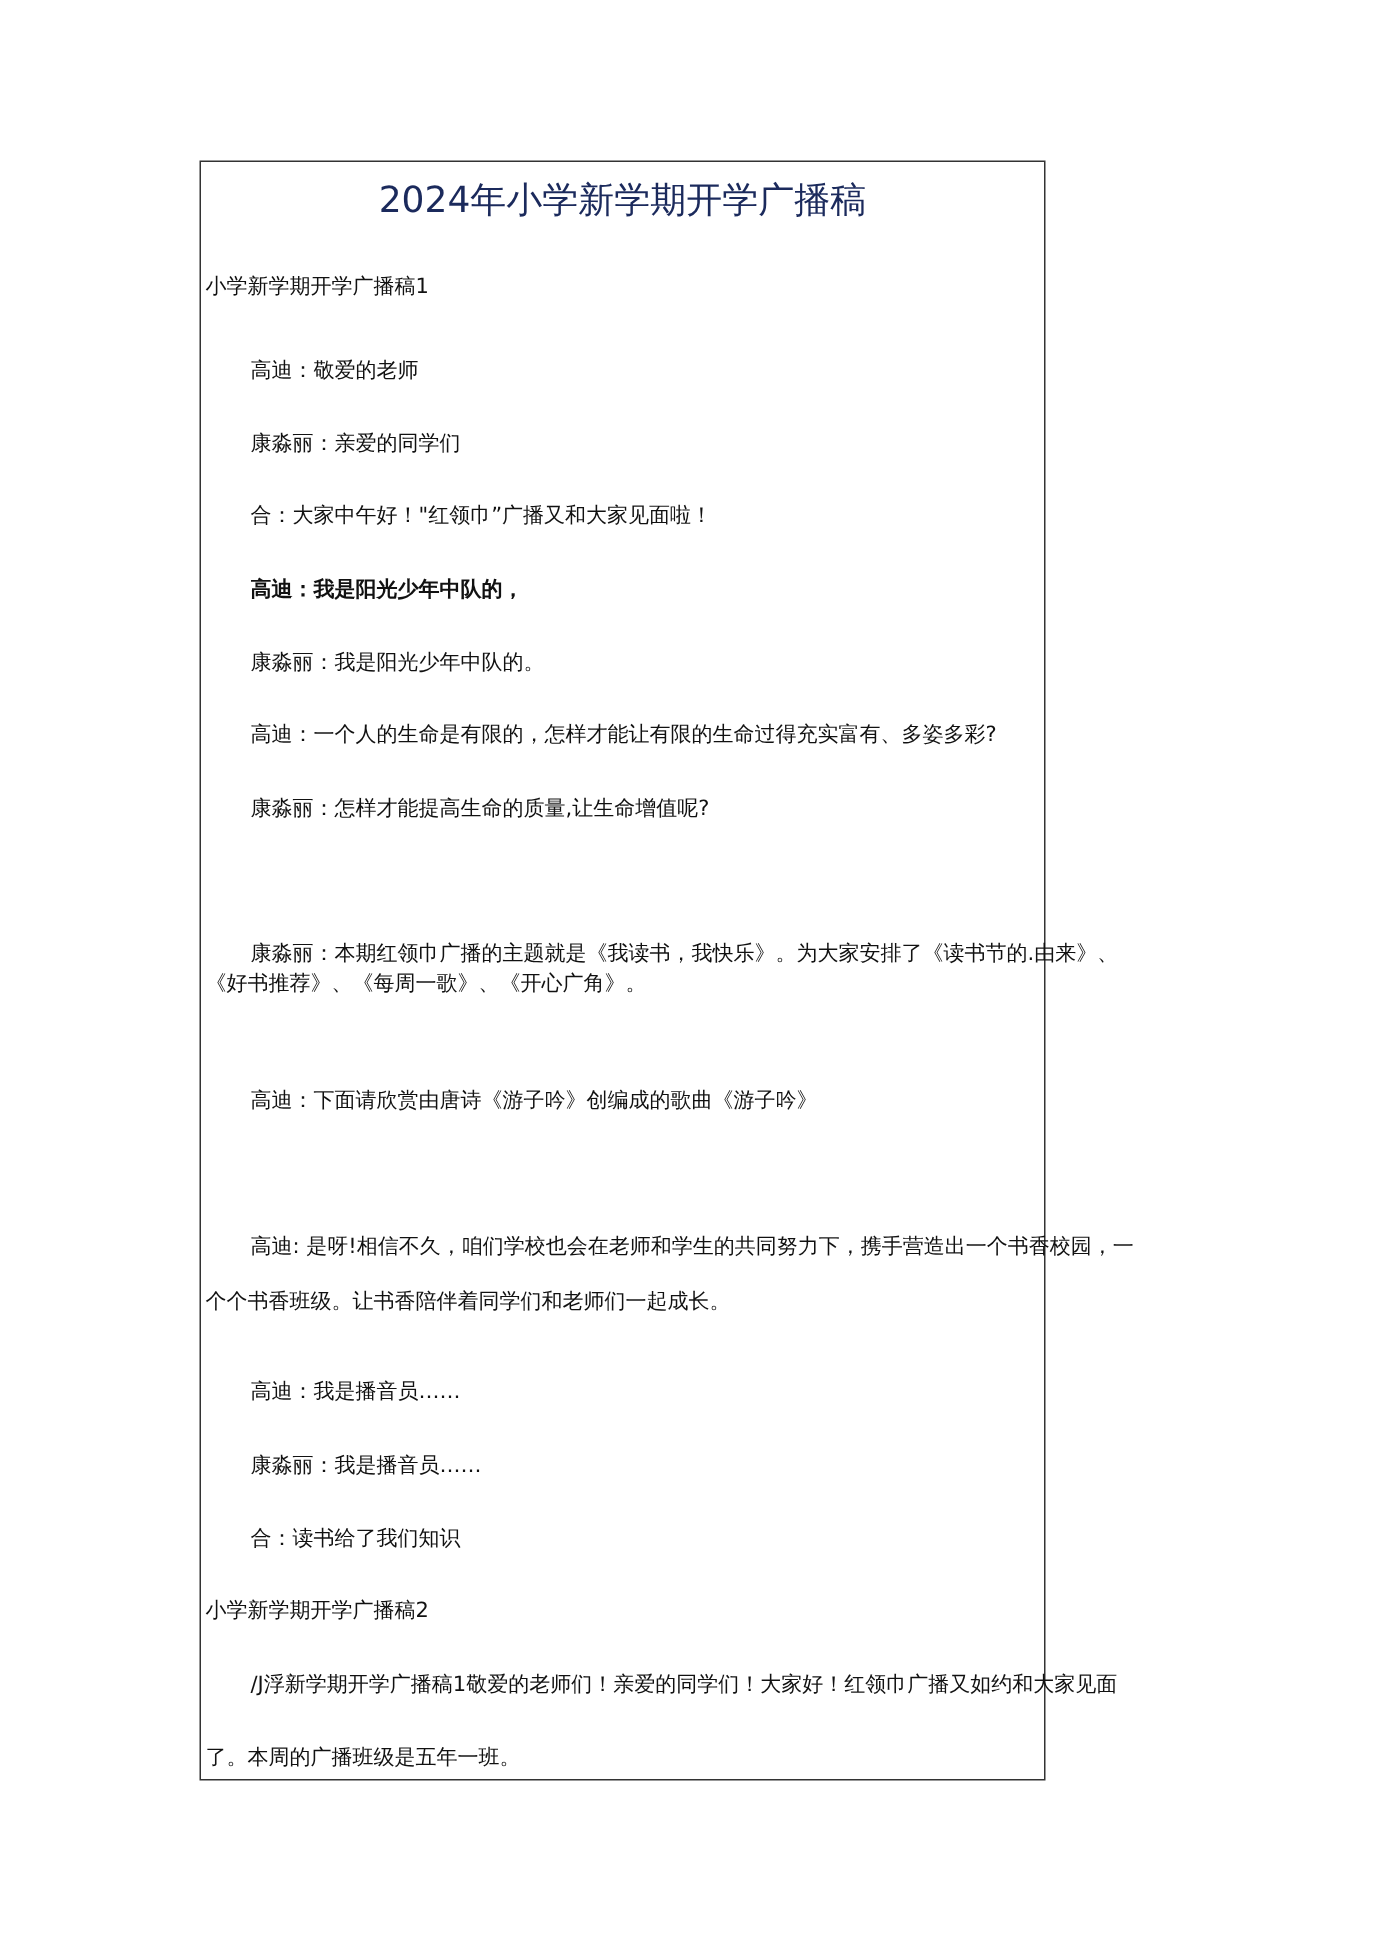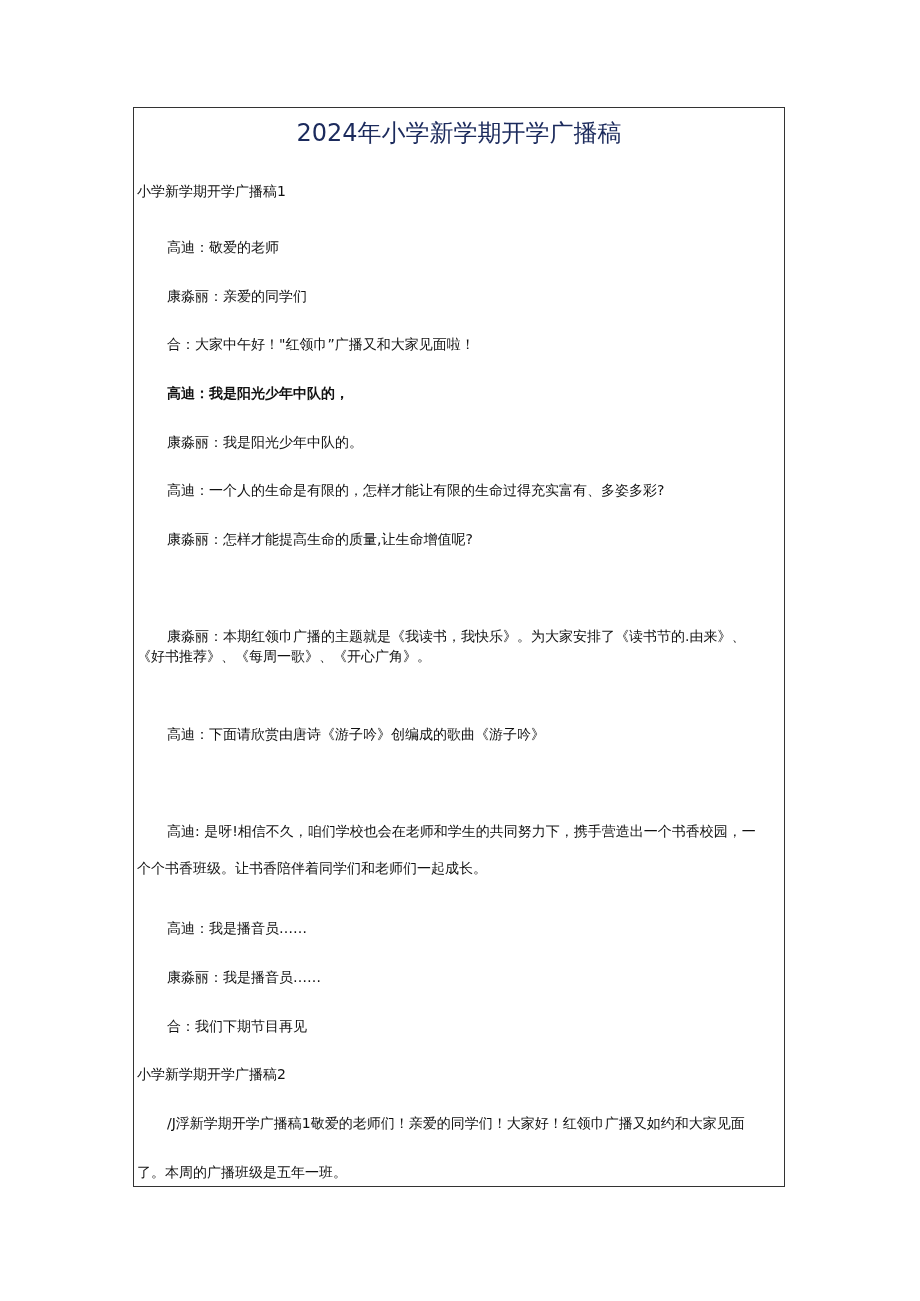--- a/index.html
+++ b/index.html
@@ -11,21 +11,21 @@
       width: 920px;
       height: 1301px;
       position: relative;
       font-family: "DejaVu Sans", "Liberation Sans", sans-serif;
       color: #111111;
     }
     .page-frame {
       position: absolute;
       left: 133px;
       top: 107px;
-      width: 652px;
+      width: 564px;
       height: 1080px;
       border: 1px solid #333333;
       box-sizing: border-box;
     }
     .doc-title {
       position: absolute;
       left: 0;
       right: 0;
       top: 10px;
       text-align: center;
@@ -65,19 +65,19 @@
   <div class="line indent" style="top:324px;">康淼丽：我是阳光少年中队的。</div>
   <div class="line indent" style="top:372px;">高迪：一个人的生命是有限的，怎样才能让有限的生命过得充实富有、多姿多彩?</div>
   <div class="line indent" style="top:421px;">康淼丽：怎样才能提高生命的质量,让生命增值呢?</div>
   <div class="line indent" style="top:518px;">康淼丽：本期红领巾广播的主题就是《我读书，我快乐》。为大家安排了《读书节的.由来》、</div>
   <div class="line" style="top:538px;">《好书推荐》、《每周一歌》、《开心广角》。</div>
   <div class="line indent" style="top:616px;">高迪：下面请欣赏由唐诗《游子吟》创编成的歌曲《游子吟》</div>
   <div class="line indent" style="top:713px;">高迪: 是呀!相信不久，咱们学校也会在老师和学生的共同努力下，携手营造出一个书香校园，一</div>
   <div class="line" style="top:750px;">个个书香班级。让书香陪伴着同学们和老师们一起成长。</div>
   <div class="line indent" style="top:810px;">高迪：我是播音员……</div>
   <div class="line indent" style="top:859px;">康淼丽：我是播音员……</div>
-  <div class="line indent" style="top:908px;">合：我们下期节目再见</div>
+  <div class="line indent" style="top:908px;">合：读书给了我们知识</div>
 
   <div class="line section" style="top:956px;">小学新学期开学广播稿2</div>
 
   <div class="line indent" style="top:1005px;">/J浮新学期开学广播稿1敬爱的老师们！亲爱的同学们！大家好！红领巾广播又如约和大家见面</div>
   <div class="line" style="top:1054px;">了。本周的广播班级是五年一班。</div>
 </div>
 
 </body></html>

